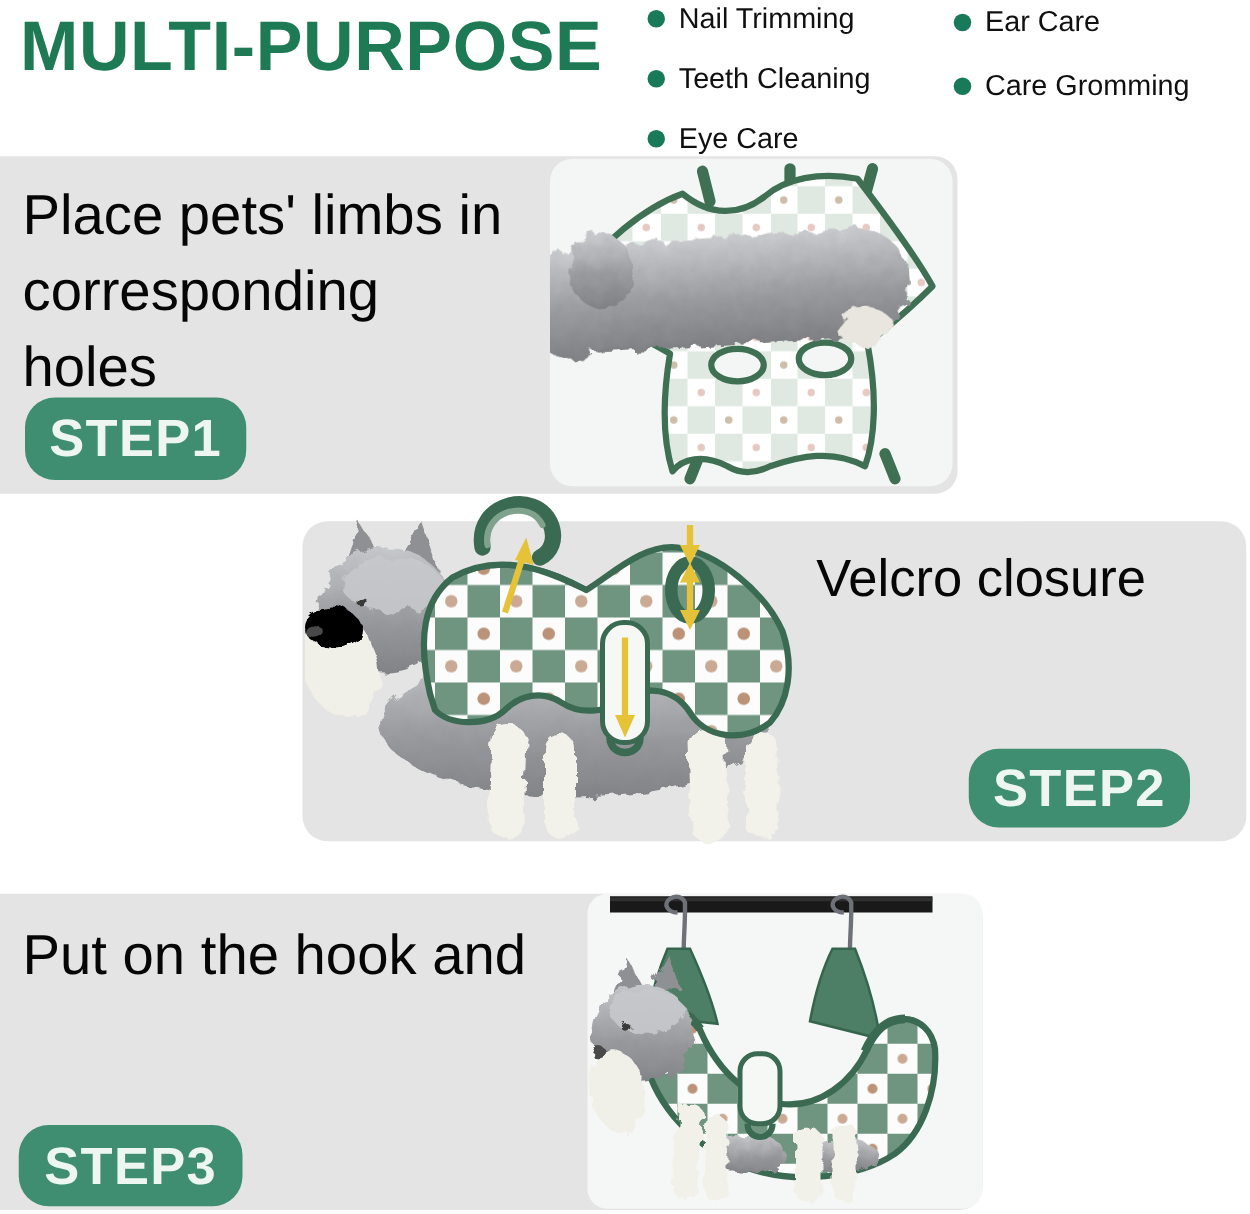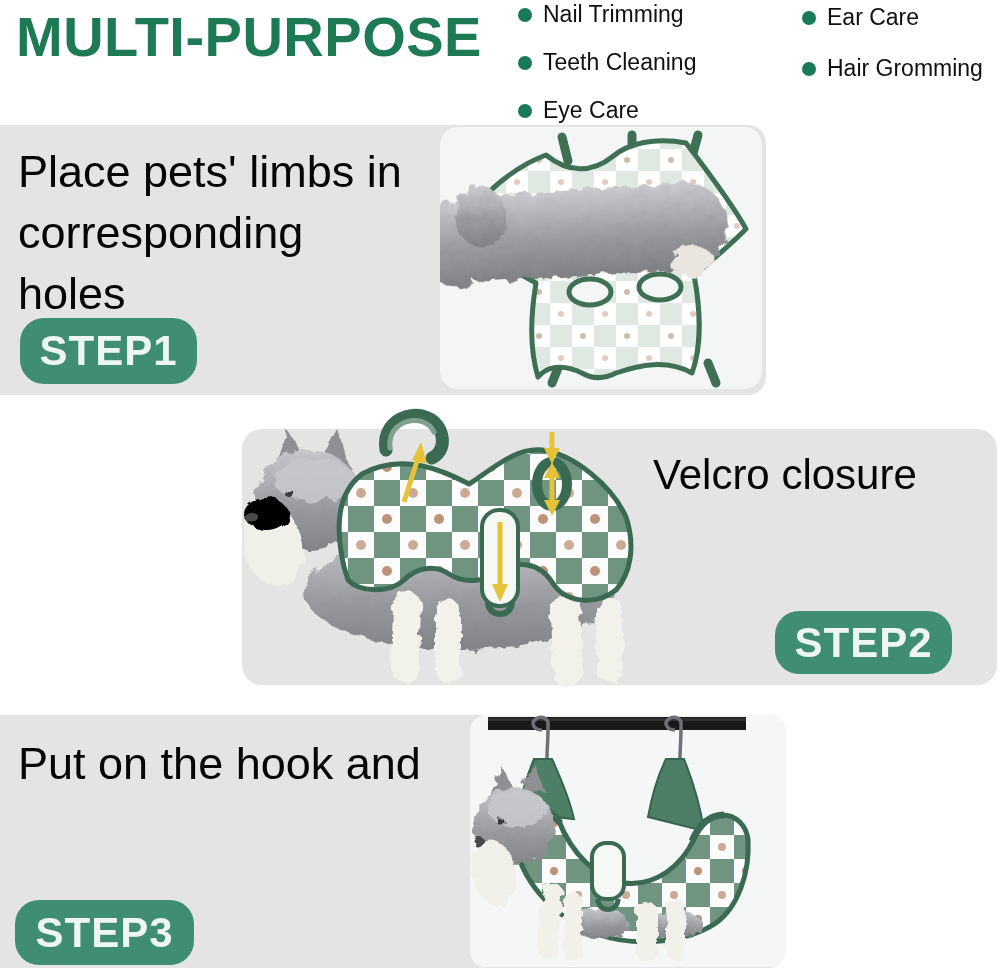--- a/index.html
+++ b/index.html
@@ -8,28 +8,28 @@
     font-family:"Liberation Sans",sans-serif;color:#0a0a0a;
   }
   .abs{position:absolute;}
   
   .hero-title{
     left:16px;top:6px;font-size:56px;font-weight:600;letter-spacing:.5px;
     color:#1d7a54;line-height:61px;white-space:nowrap;
   }
   .fcol{display:flex;flex-direction:column;}
   .fcol1{left:518px;top:2px;gap:23px;}
-  .fcol2{left:802px;top:5px;gap:26px;}
+  .fcol2{left:763px;top:5px;gap:26px;}
   .feat{display:flex;align-items:center;height:25px;}
   .dot{width:14px;height:14px;border-radius:50%;background:#187a58;margin-right:11px;flex:0 0 auto;}
   .flabel{font-size:23px;font-weight:500;color:#101010;white-space:nowrap;}
   
   .band{position:absolute;background:#e4e4e4;}
   .band1{left:0;top:125px;width:766px;height:270px;border-radius:0 18px 18px 0;}
-  .band2{left:242px;top:417px;width:755px;height:256px;border-radius:20px;margin-top:12px;}
+  .band2{left:242px;top:417px;width:755px;height:256px;border-radius:20px;}
   .band3{left:0;top:715px;width:786px;height:253px;border-radius:0 18px 18px 0;}
   .step-text{position:absolute;left:18px;font-size:45px;line-height:61px;color:#060606;white-space:nowrap;}
   .t1{top:16px;}
   .t3{top:14px;line-height:70px;}
   .badge{
     position:absolute;background:#3f8e71;border-radius:24px;
     display:flex;align-items:center;justify-content:center;
     color:#eef6f1;font-size:42px;font-weight:600;letter-spacing:1px;
   }
   .b1{left:20px;top:193px;width:177px;height:66px;}
@@ -64,21 +64,21 @@
     </div>
   </div>
 
   <div class="abs fcol fcol2">
     <div class="feat">
       <span class="dot"></span>
       <span class="flabel">Ear Care</span>
     </div>
     <div class="feat">
       <span class="dot"></span>
-      <span class="flabel">Hair Gromming</span>
+      <span class="flabel">Care Gromming</span>
     </div>
   </div>
 
   <section class="band band1">
     <div class="step-text t1">
       <div>Place pets' limbs in</div>
       <div>corresponding</div>
       <div>holes</div>
     </div>
     <div class="badge b1">STEP1</div>

